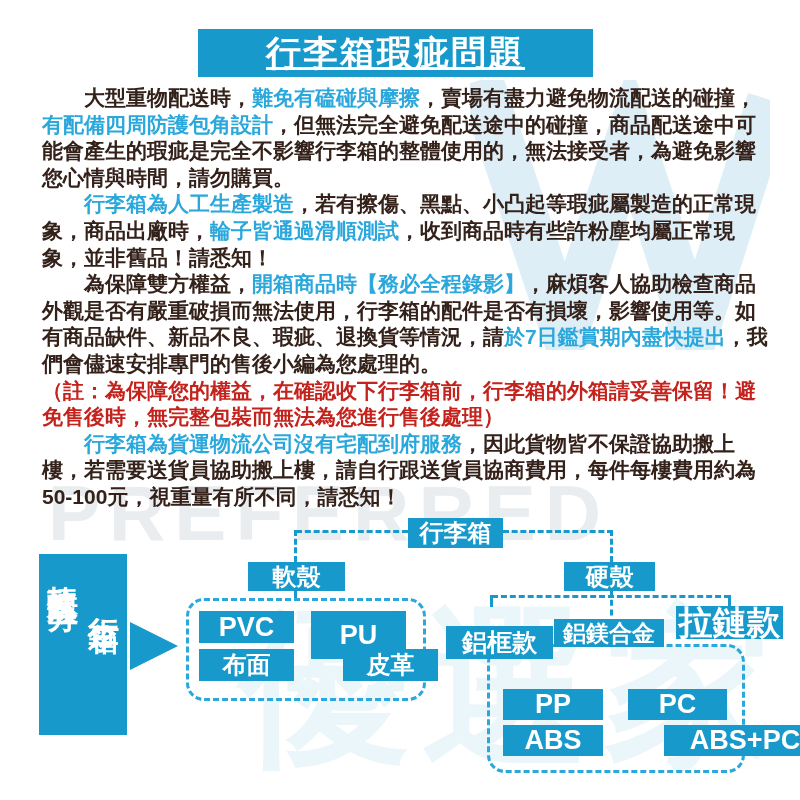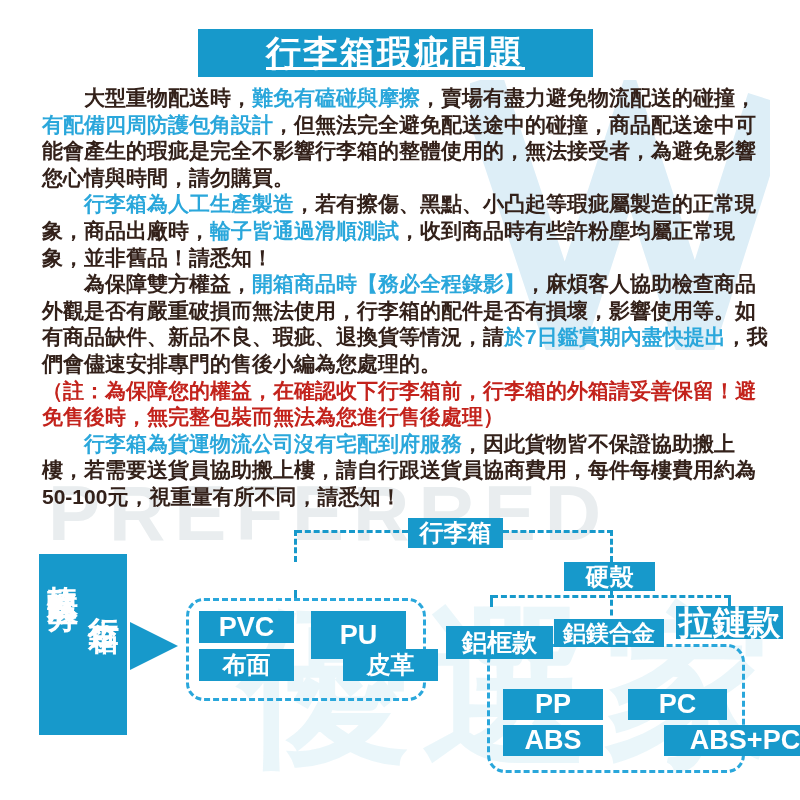--- a/index.html
+++ b/index.html
@@ -93,20 +93,21 @@
   <div class="dash-v" style="left:294px;top:590px;height:10px;"></div>
   <div class="dash-h" style="left:492px;top:595px;width:238px;"></div>
   <div class="dash-v" style="left:490px;top:595px;height:12px;"></div>
   <div class="dash-v" style="left:728px;top:595px;height:12px;"></div>
   <div class="dash-v" style="left:610px;top:590px;height:55px;"></div>
 
   <div class="dgroup" style="left:186px;top:598px;width:234px;height:97px;"></div>
   <div class="dgroup" style="left:487px;top:644px;width:252px;height:123px;"></div>
 
   <div class="dnode" style="left:408px;top:518px;width:95px;height:30px;font-size:24px;">行李箱</div>
+  <div class="dnode" style="left:248px;top:562px;width:97px;height:29px;font-size:24px;">軟殼</div>
   <div class="dnode" style="left:564px;top:562px;width:91px;height:29px;font-size:24px;">硬殼</div>
 
   <div class="dnode" style="left:199px;top:611px;width:95px;height:32px;font-size:27px;">PVC</div>
   <div class="dnode" style="left:311px;top:611px;width:95px;height:48px;font-size:27px;">PU</div>
   <div class="dnode" style="left:199px;top:649px;width:95px;height:32px;font-size:24px;">布面</div>
   <div class="dnode" style="left:311px;top:649px;width:95px;height:32px;font-size:24px;margin-left:32px;">皮革</div>
 
   <div class="dnode" style="left:446px;top:606px;width:107px;height:33px;font-size:25px;margin-top:20px;">鋁框款</div>
   <div class="dnode" style="left:676px;top:606px;width:107px;height:33px;font-size:34px;">拉鏈款</div>
 

